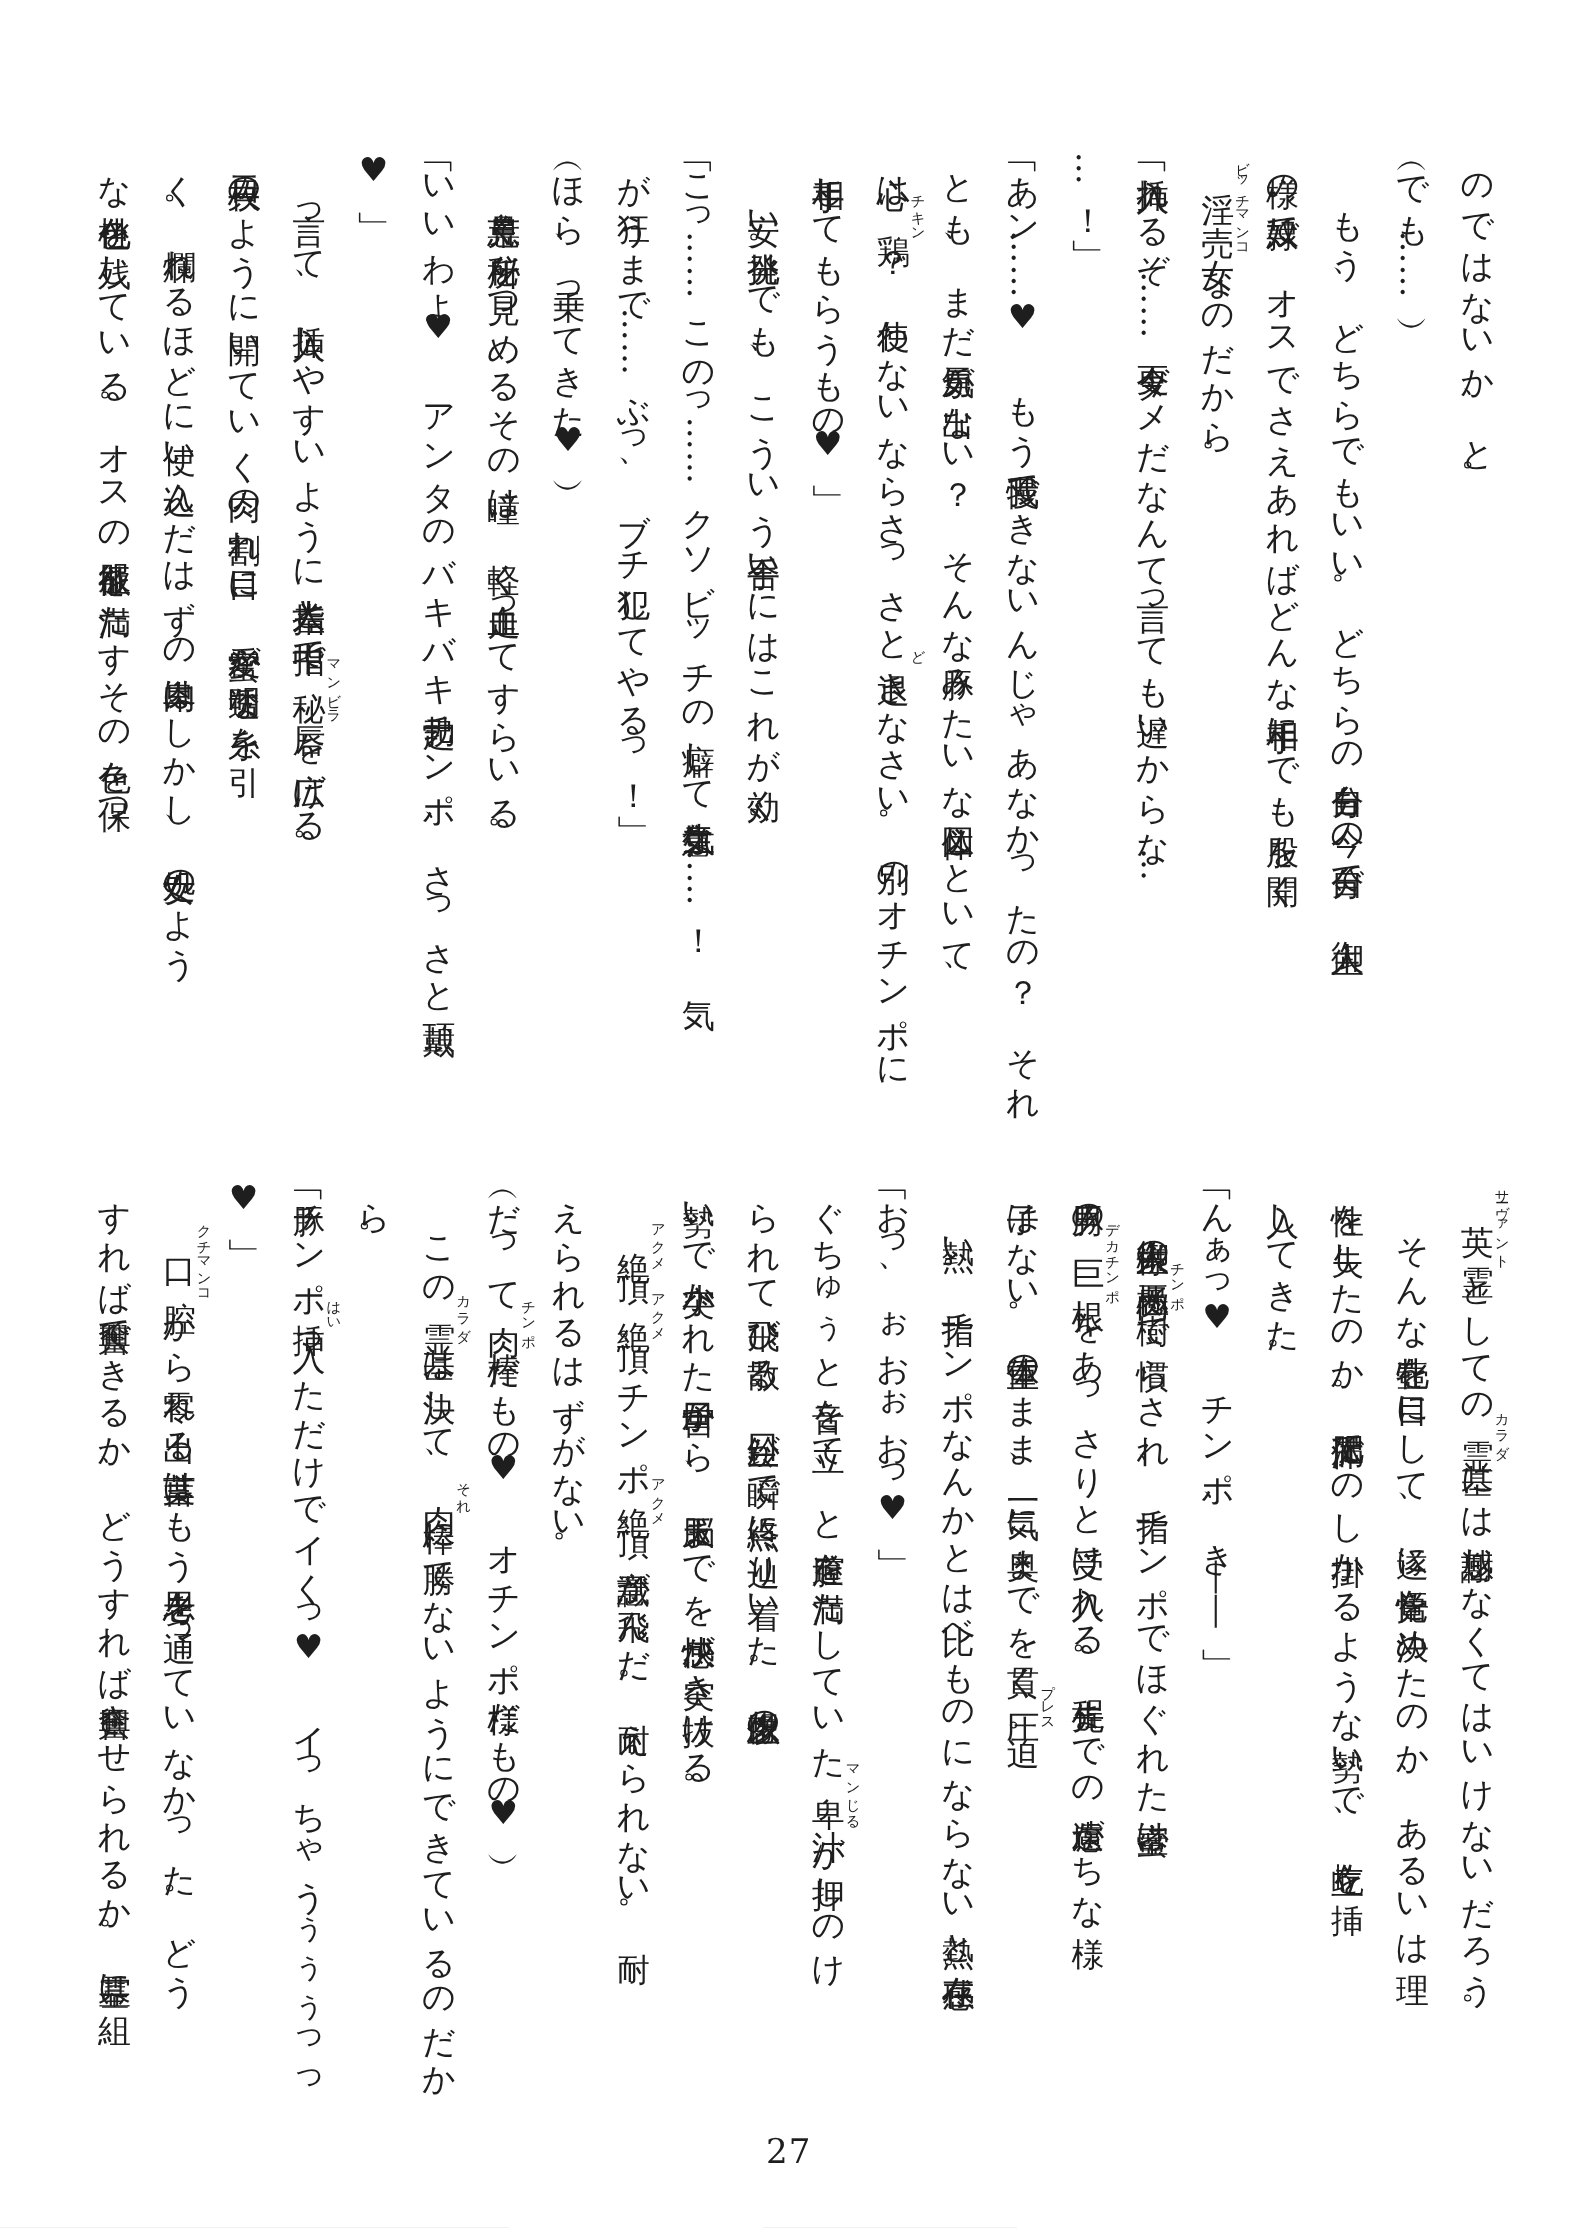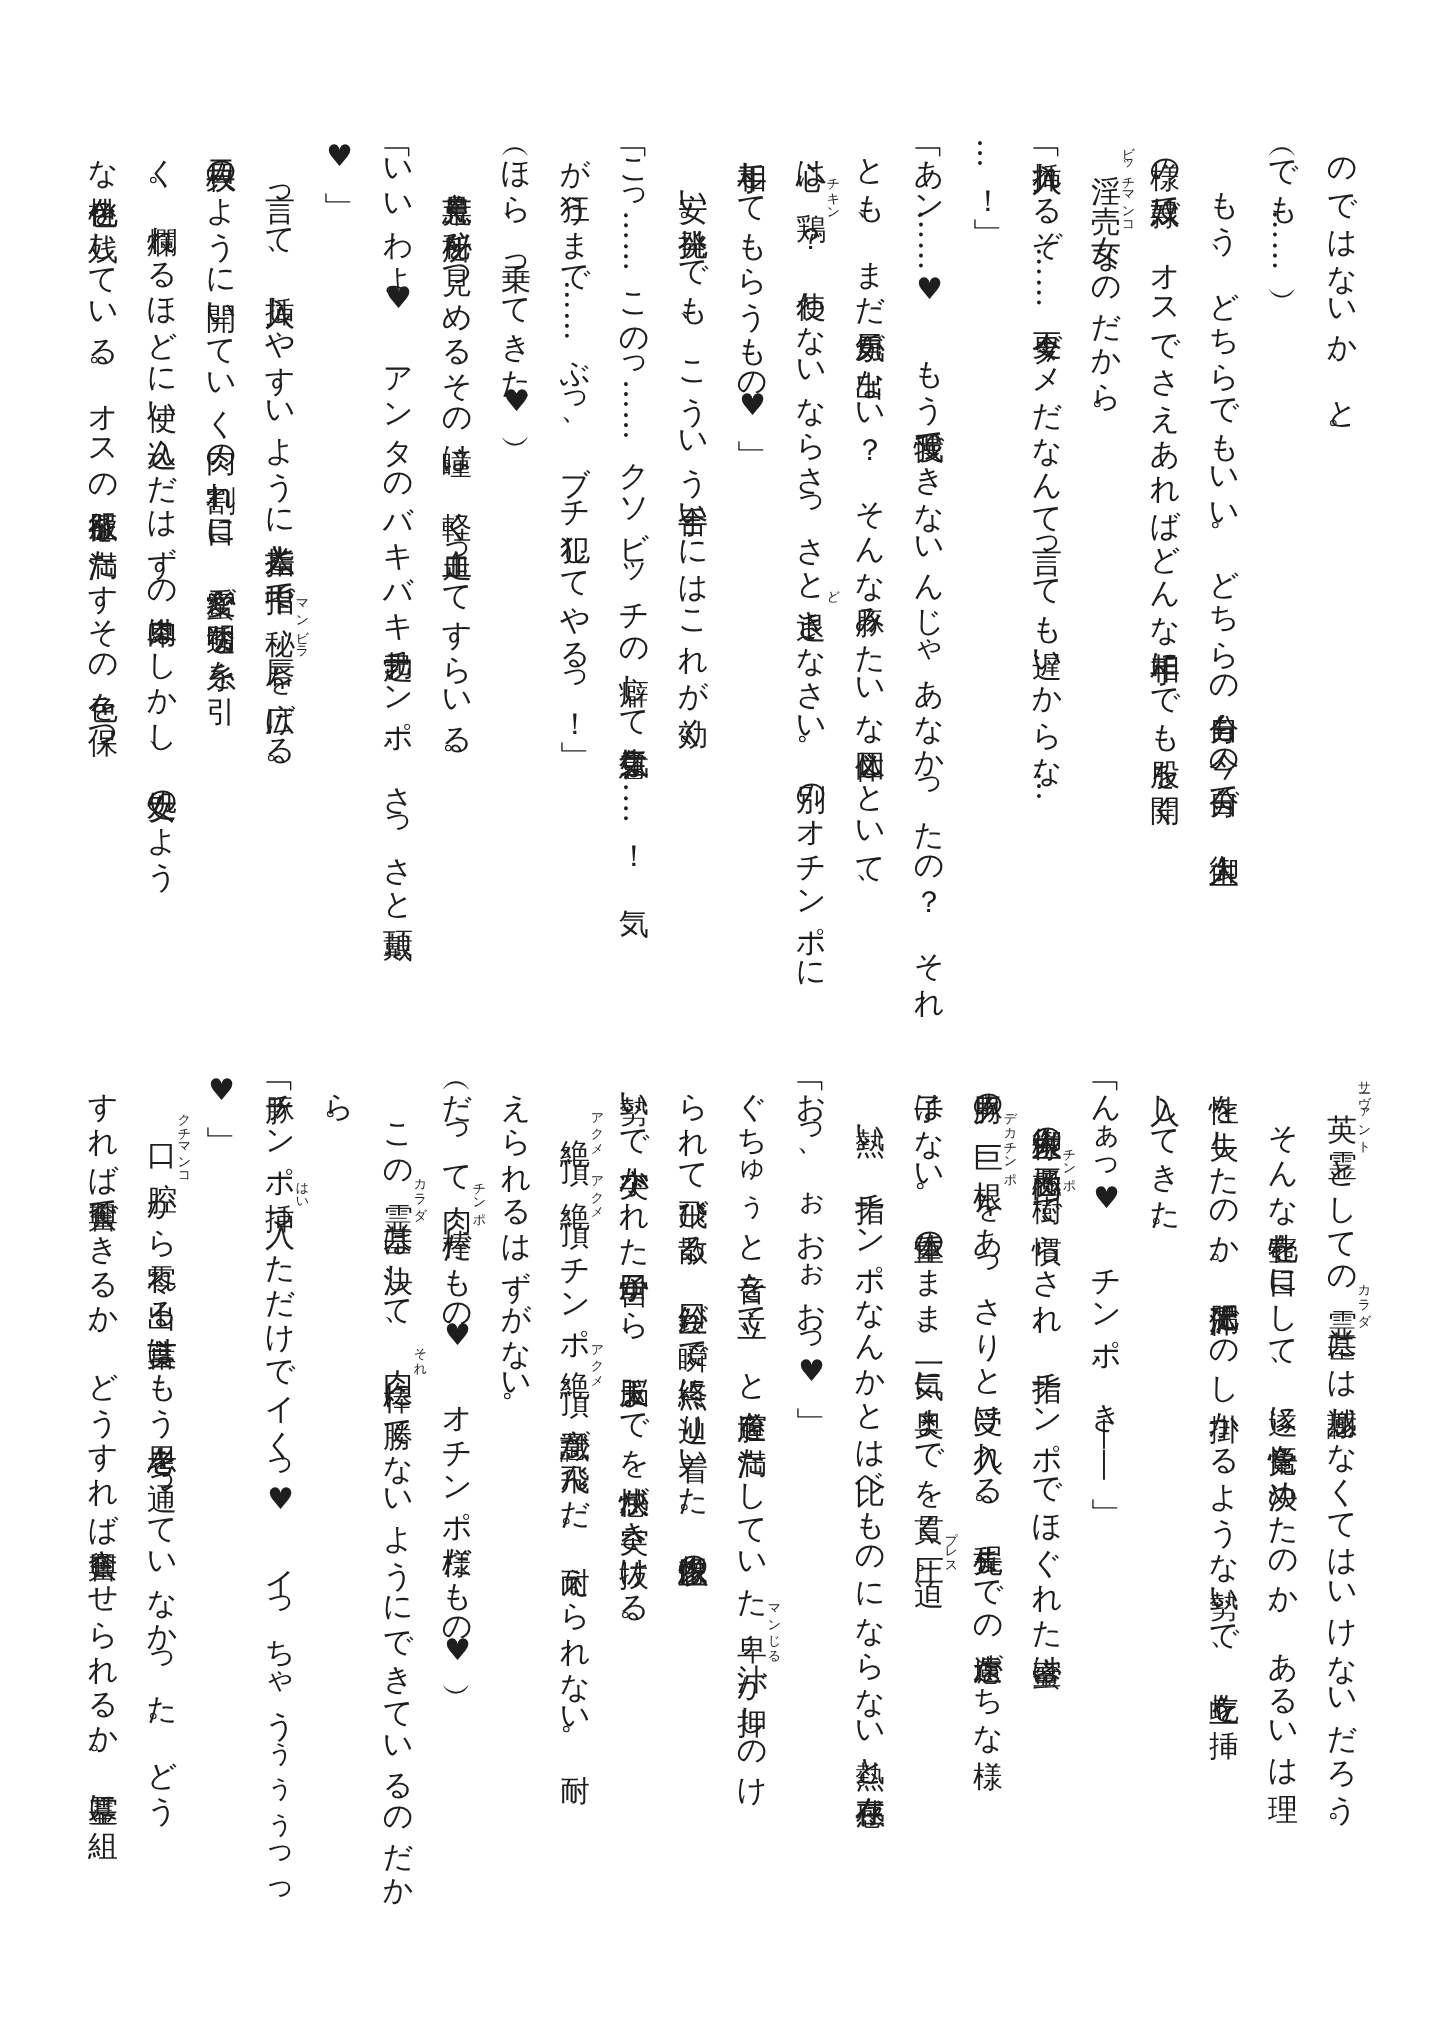--- a/index.html
+++ b/index.html
@@ -87,13 +87,14 @@
       <p class="indent"><ruby><span>絶頂</span><rt>アクメ</rt></ruby>。<ruby><span>絶頂</span><rt>アクメ</rt></ruby>。チンポ<ruby><span>絶頂</span><rt>アクメ</rt></ruby>。意識が飛んだ。耐えられない。耐</p>
       <p>えられるはずがない。</p>
       <p>（だって<ruby><span>肉棒</span><rt>チンポ</rt></ruby>だもの♥　オチンポ様だもの♥）</p>
       <p class="indent">この<ruby><span>霊基</span><rt>カラダ</rt></ruby>は決して、<ruby><span>肉棒</span><rt>それ</rt></ruby>に勝てないようにできているのだか</p>
       <p>ら。</p>
       <p>「豚チンポ<ruby><span>挿入</span><rt>はい</rt></ruby>っただけでイくっ♥　イっちゃうぅぅぅっっ</p>
       <p>♥」</p>
       <p class="indent"><ruby><span>口腔</span><rt>クチマンコ</rt></ruby>から零れ出る言葉はもう思考を通っていなかった。どう</p>
       <p>すれば興奮できるか、どうすれば興奮させられるか。霊基に組</p>
     </section>
+  <footer class="pagenum">27</footer>
 </div>
 
 </body></html>

